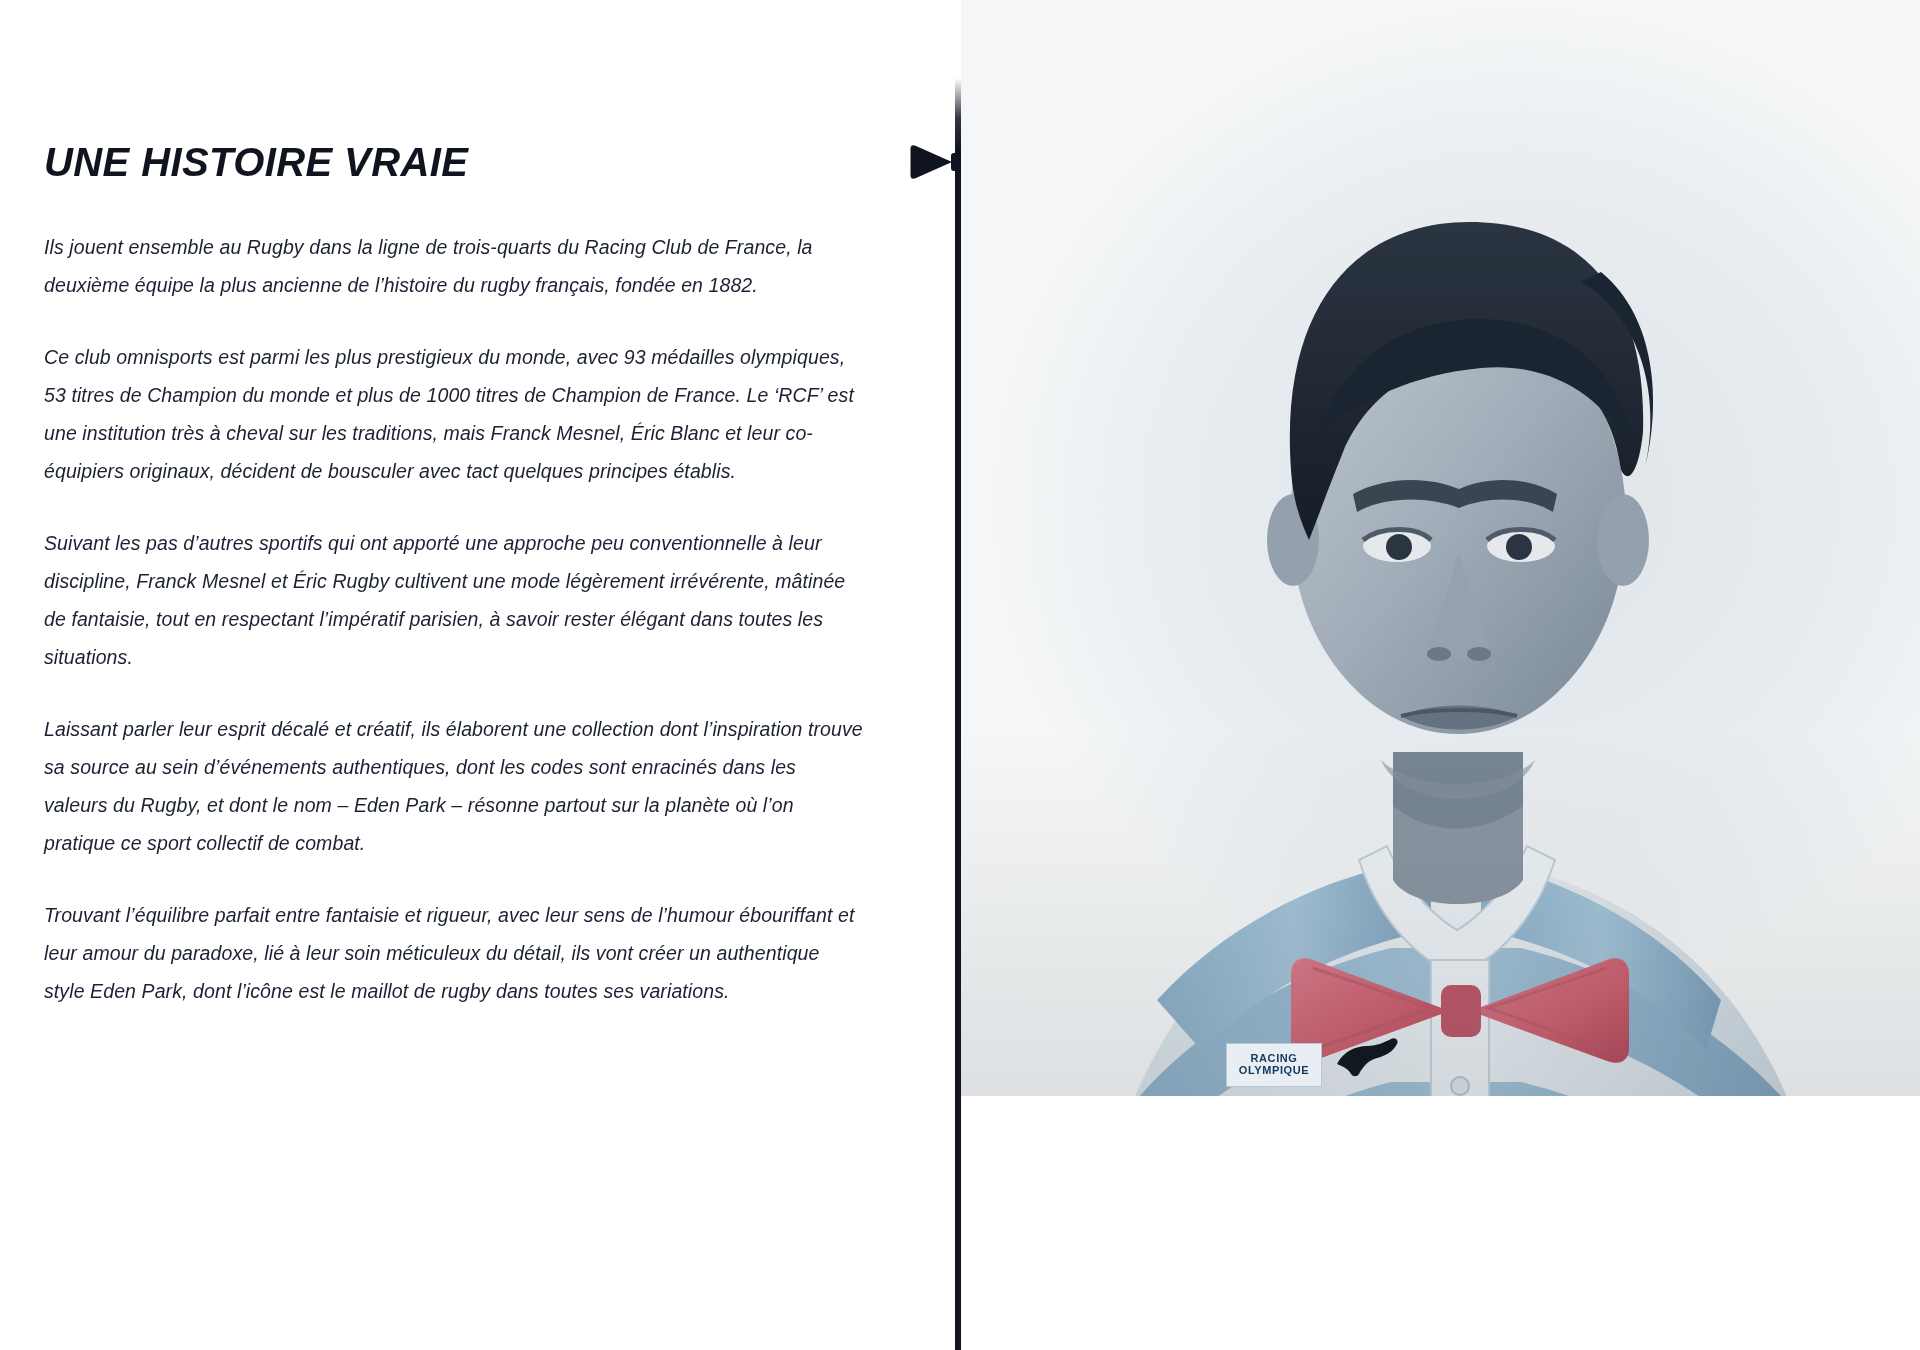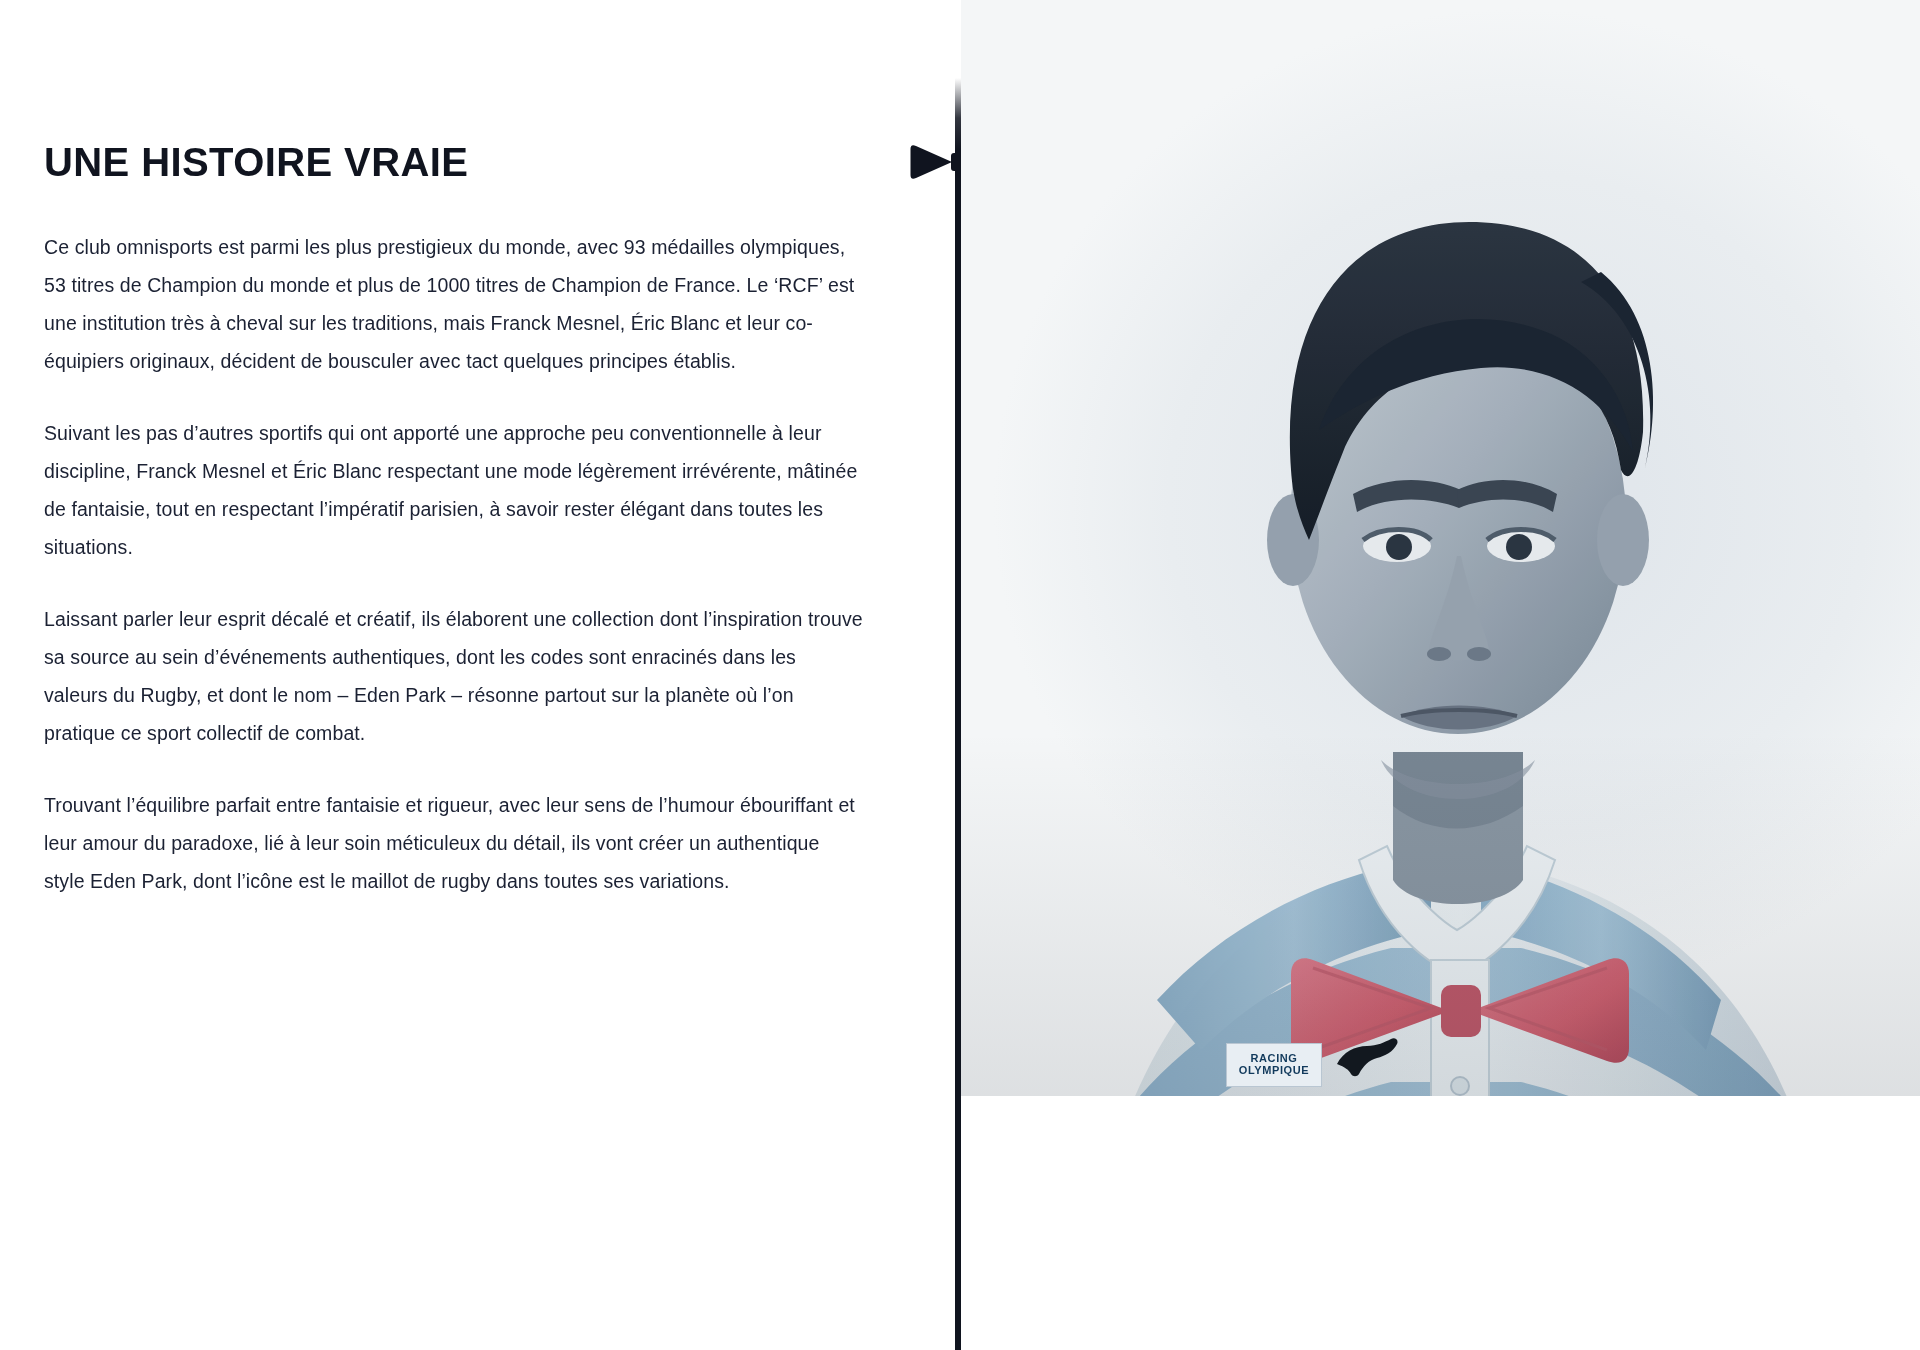--- a/index.html
+++ b/index.html
@@ -23,20 +23,21 @@
     background: #ffffff;
     overflow: hidden;
   }
 
   
   .text-col {
     position: absolute;
     left: 44px;
     top: 140px;
     width: 830px;
+    font-style: italic;
   }
 
   .heading {
     font-size: 40px;
     line-height: 1.1;
     font-weight: 700;
     letter-spacing: 0.4px;
     color: #10141f;
     margin: 0 0 44px 0;
     text-transform: uppercase;
@@ -143,22 +144,23 @@
   }
 </style>
 </head>
 <body>
 
 <div class="page">
 
   <div class="text-col">
     <h1 class="heading">UNE HISTOIRE VRAIE</h1>
 
+    <p class="para">Ils jouent ensemble au Rugby dans la ligne de trois-quarts du Racing Club de France, la deuxième équipe la plus ancienne de l’histoire du rugby français, fondée en 1882.</p>
     <p class="para">Ce club omnisports est parmi les plus prestigieux du monde, avec 93 médailles olympiques, 53 titres de Champion du monde et plus de 1000 titres de Champion de France. Le ‘RCF’ est une institution très à cheval sur les traditions, mais Franck Mesnel, Éric Blanc et leur co-équipiers originaux, décident de bousculer avec tact quelques principes établis.</p>
-    <p class="para">Suivant les pas d’autres sportifs qui ont apporté une approche peu conventionnelle à leur discipline, Franck Mesnel et Éric Blanc respectant une mode légèrement irrévérente, mâtinée de fantaisie, tout en respectant l’impératif parisien, à savoir rester élégant dans toutes les situations.</p>
+    <p class="para">Suivant les pas d’autres sportifs qui ont apporté une approche peu conventionnelle à leur discipline, Franck Mesnel et Éric Rugby cultivent une mode légèrement irrévérente, mâtinée de fantaisie, tout en respectant l’impératif parisien, à savoir rester élégant dans toutes les situations.</p>
     <p class="para">Laissant parler leur esprit décalé et créatif, ils élaborent une collection dont l’inspiration trouve sa source au sein d’événements authentiques, dont les codes sont enracinés dans les valeurs du Rugby, et dont le nom – Eden Park – résonne partout sur la planète où l’on pratique ce sport collectif de combat.</p>
     <p class="para">Trouvant l’équilibre parfait entre fantaisie et rigueur, avec leur sens de l’humour ébouriffant et leur amour du paradoxe, lié à leur soin méticuleux du détail, ils vont créer un authentique style Eden Park, dont l’icône est le maillot de rugby dans toutes ses variations.</p>
   </div>
 
   <div class="divider"></div>
 
   <div class="bowtie">
     <svg width="96" height="44" viewBox="0 0 96 44" xmlns="http://www.w3.org/2000/svg">
       <path d="M42 22 L6 6 C2 4 0.5 6 0.5 9 L0.5 35 C0.5 38 2 40 6 38 L42 22 Z" fill="#10141f"></path>
       <path d="M54 22 L90 6 C94 4 95.5 6 95.5 9 L95.5 35 C95.5 38 94 40 90 38 L54 22 Z" fill="#10141f"></path>

